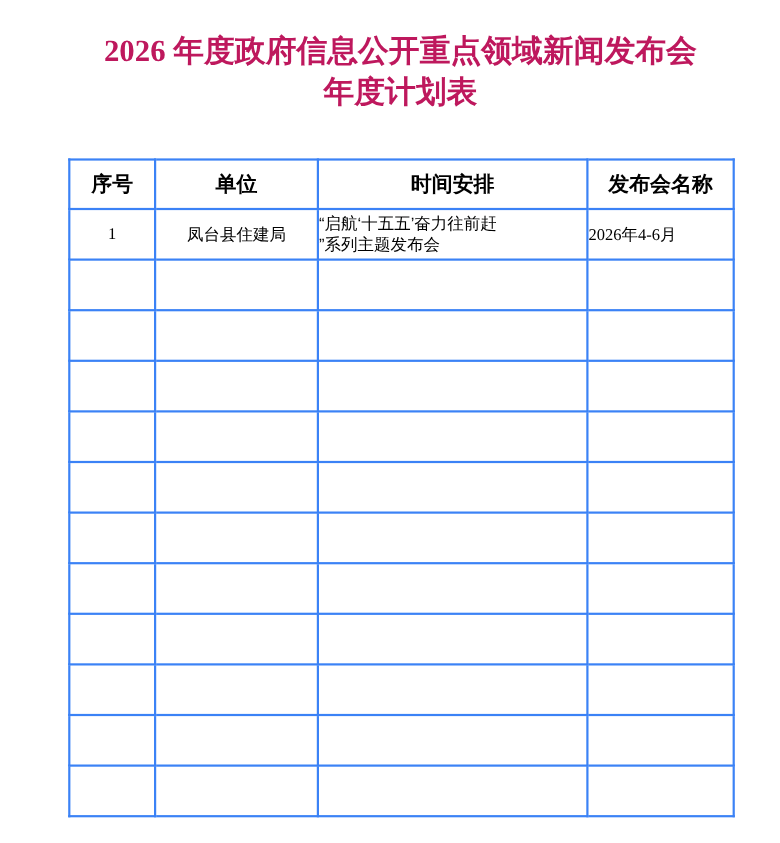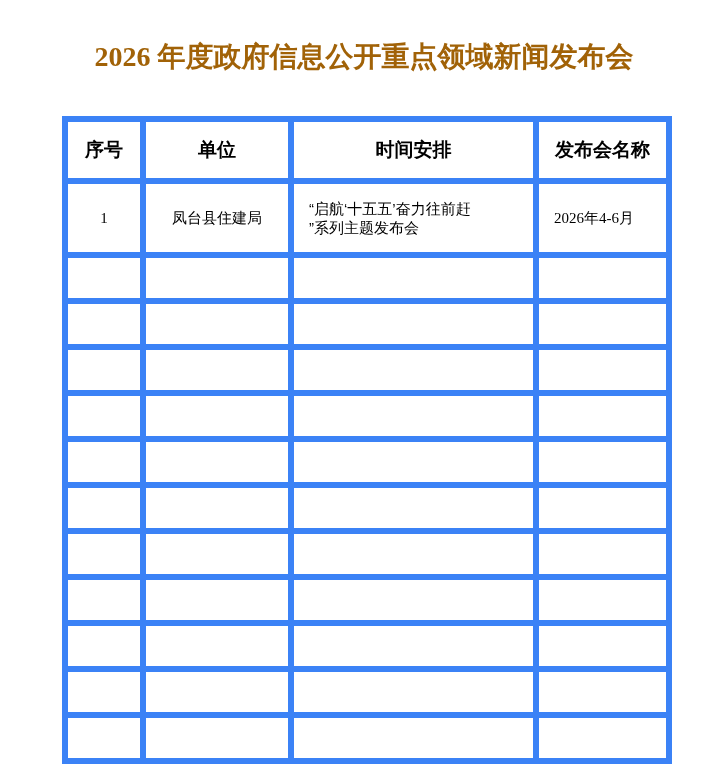--- a/index.html
+++ b/index.html
@@ -13,42 +13,42 @@
     height: 766px;
     background: #ffffff;
     color: #000000;
     overflow: hidden;
   }
   .content {
     margin-left: 62px;
     width: 604px;
   }
   .doc-title {
-    margin: 1px;
-    padding-top: 37px;
+    margin: 14px;
+    padding-top: 14px;
     text-align: center;
     font-family: "Liberation Serif", "DejaVu Serif", serif;
     font-weight: bold;
     font-size: 28px;
     line-height: 38px;
-    color: #a16207;
+    color: #be185d;
   }
   .doc-title .title-line {
     display: block;
   }
   table.plan-table {
     margin-top: 40px;
     border-collapse: collapse;
     table-layout: fixed;
     width: 604px;
   }
   table.plan-table th,
   table.plan-table td {
-    border: 6px solid #3b82f6;
-    padding: 15px;
+    border: 2px solid #3b82f6;
+    padding: 0;
     vertical-align: middle;
     overflow: visible;
   }
   tr.header-row {
     height: 45px;
   }
   tr.header-row th {
     font-family: "Liberation Sans", "DejaVu Sans", sans-serif;
     font-weight: 600;
     font-size: 19px;
@@ -87,20 +87,21 @@
   }
 </style>
 </head>
 <body>
 
 <div class="page">
   <div class="content">
 
     <h1 class="doc-title">
       <span class="title-line">2026 年度政府信息公开重点领域新闻发布会</span>
+      <span class="title-line">年度计划表</span>
     </h1>
 
     <table class="plan-table">
       <colgroup>
         <col style="width:78px">
         <col style="width:148px">
         <col style="width:245px">
         <col style="width:133px">
       </colgroup>
       <thead>

